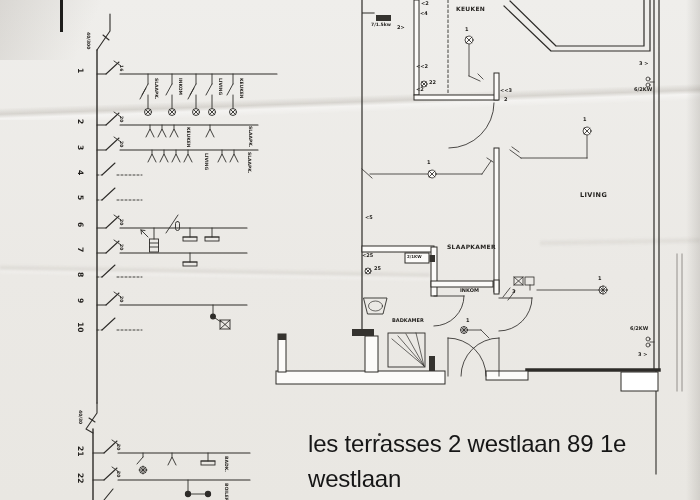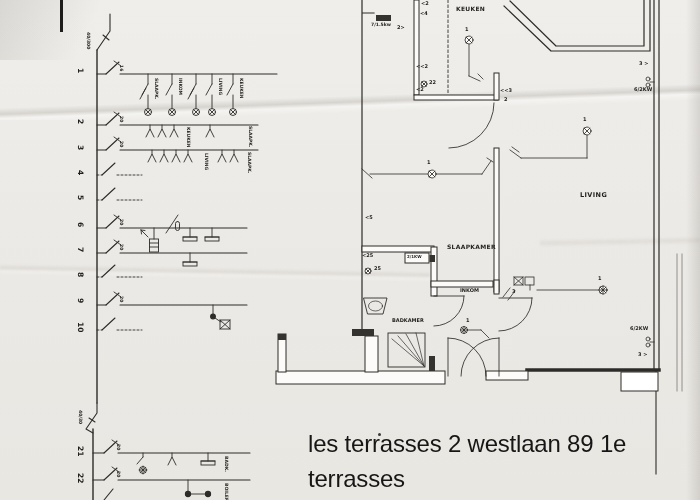--- a/index.html
+++ b/index.html
@@ -228,15 +228,15 @@
   <span class="lbl s5" style="left:500px;top:88px">&lt;&lt;3</span>
   <span class="lbl s5" style="left:504px;top:97px">2</span>
   <span class="lbl s5" style="left:365px;top:215px">&lt;5</span>
   <span class="lbl s5" style="left:362px;top:253px">&lt;25</span>
   <span class="lbl s5" style="left:374px;top:266px">25</span>
   <span class="lbl s5" style="left:639px;top:61px">3 &gt;</span>
   <span class="lbl s5" style="left:638px;top:352px">3 &gt;</span>
   <span class="lbl s5" style="left:512px;top:289px">3</span>
 
   <span class="addr" style="left:308px;top:430px">les terrasses 2 westlaan 89 1e</span>
-  <span class="addr" style="left:308px;top:465px">terrasses</span>
+  <span class="addr" style="left:308px;top:465px">westlaan</span>
 
 </div>
 
 </body></html>

